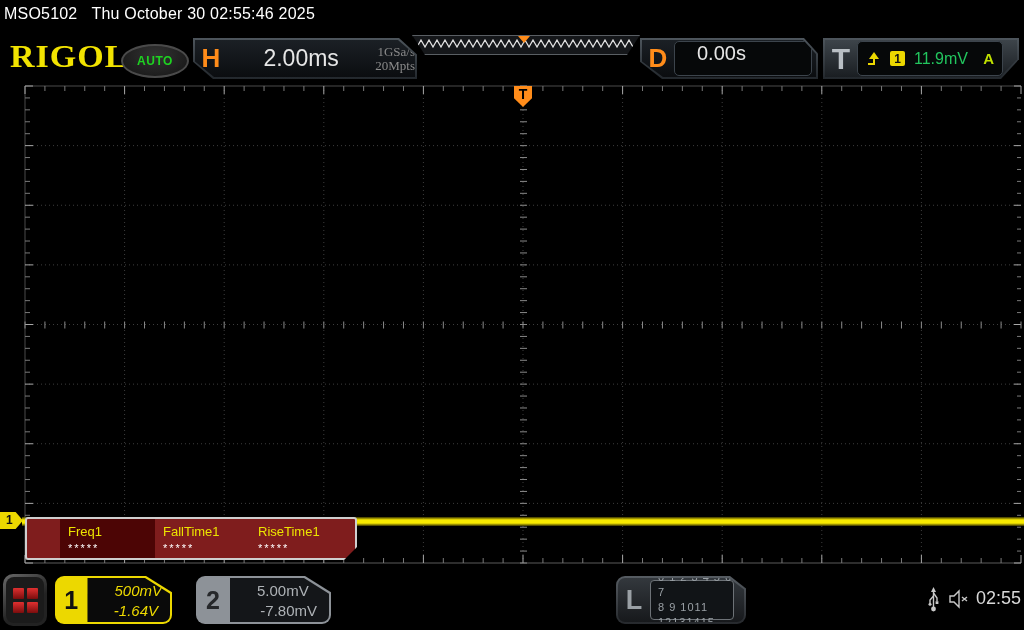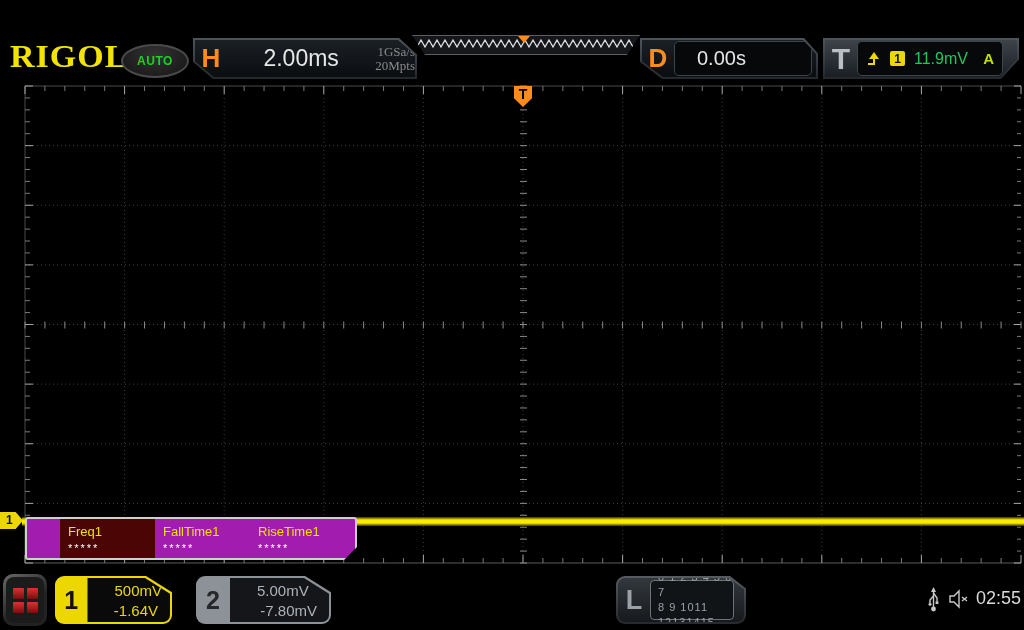--- a/index.html
+++ b/index.html
@@ -18,21 +18,21 @@
         background:radial-gradient(ellipse at 50% 30%,#333,#141414);border:2px solid #4a4a4a;
         display:flex;align-items:center;justify-content:center;}
   #auto-badge span{color:#1ed321;font-weight:bold;font-size:12px;letter-spacing:.5px;}
 
   .sec{background:linear-gradient(180deg,#4d555c,#23282d);}
   .sec-in{position:absolute;inset:2px;background:linear-gradient(180deg,#1b2025,#0b0d10);
           display:flex;align-items:center;}
   .sec-letter{font-weight:bold;font-size:26px;width:32px;text-align:center;flex:0 0 auto;}
   .orange{color:#ff8c1a;}
   .sec-box{flex:1;height:33px;margin-right:4px;background:#060809;border:1px solid #3c444c;
-           border-radius:5px;display:flex;align-items:center;}
+           border-radius:5px;display:flex;align-items:flex-start;}
 
   #h-sec{left:193px;top:38px;width:224px;height:41px;
          clip-path:polygon(0 0,calc(100% - 18px) 0,100% 40%,100% 100%,20px 100%,0 58%);}
   #h-sec .sec-in{clip-path:polygon(0 0,calc(100% - 17px) 0,100% 40%,100% 100%,19px 100%,0 58%);}
   #h-timebase{color:#e6e6e6;font-size:23px;flex:1;text-align:center;}
   #h-rates{color:#8a8a8a;font-size:13px;line-height:1.05;text-align:right;font-family:Liberation Serif, serif;}
 
   #preview-strip{left:412px;top:35px;width:226px;height:18px;background:#15171a;
          border:1px solid #5a5f64;clip-path:polygon(0 0,100% 0,calc(100% - 13px) 100%,13px 100%);}
   #preview-tri{left:518px;top:36px;width:0;height:0;border-left:6px solid transparent;
@@ -64,21 +64,21 @@
   
   #graticule{left:0;top:84px;width:1024px;height:482px;background:#000;}
   #trigger-marker{left:514px;top:2px;width:18px;height:21px;background:#ff8c1a;
       clip-path:polygon(0 0,100% 0,100% 58%,50% 100%,0 58%);color:#000;font-weight:bold;
       font-size:14px;text-align:center;line-height:17px;}
   #ch1-marker{left:0;top:428px;width:23px;height:17px;background:#ecd800;
       clip-path:polygon(0 0,68% 0,100% 50%,68% 100%,0 100%);color:#111;font-weight:bold;
       font-size:12px;text-align:left;line-height:17px;padding-left:6px;box-sizing:border-box;}
 
   
-  #meas-box{left:25px;top:433px;width:332px;height:43px;background:#a21caf;
+  #meas-box{left:25px;top:433px;width:332px;height:43px;background:#7f1d1d;
       border:2px solid #cfcfcf;border-radius:3px;box-sizing:border-box;
       clip-path:polygon(0 0,100% 0,100% calc(100% - 13px),calc(100% - 13px) 100%,0 100%);}
   .meas-cell{position:absolute;top:0;bottom:0;width:95px;}
   .meas-label{position:absolute;top:5px;left:8px;color:#ece400;font-size:13px;}
   .meas-value{position:absolute;top:23px;left:8px;color:#fff;font-size:11px;letter-spacing:2px;}
   #meas-cell-0{left:33px;background:#4c0505;}
   #meas-cell-1{left:128px;text-align:center;}
   #meas-cell-2{left:223px;}
 
   
@@ -94,21 +94,21 @@
       clip-path:polygon(0 0,calc(100% - 26px) 0,100% 34%,100% 100%,0 100%);}
   #ch1-badge{left:55px;width:117px;background:#ecd800;}
   #ch2-badge{left:196px;width:135px;background:#8d9298;}
   .ch-num{width:34px;display:flex;align-items:center;justify-content:center;
       font-weight:bold;font-size:25px;}
   #ch1-badge .ch-num{color:#111;}
   #ch2-badge .ch-num{color:#26282b;}
   .ch-body{flex:1;margin:2px 2px 2px 0;border-radius:0 0 7px 0;background:#0a0a0a;
       clip-path:polygon(0 0,calc(100% - 25px) 0,100% 36%,100% 100%,0 100%);
       padding:3px 8px 0 6px;box-sizing:border-box;font-size:15px;line-height:20px;}
-  #ch1-badge .ch-body{color:#ecd800;}
+  #ch1-badge .ch-body{color:#ecd800;font-style:italic;}
   #ch2-badge .ch-body{color:#aeb2b6;background:#141619;}
   .ch-row1{display:flex;align-items:center;gap:5px;}
   .ch-row2{text-align:right;padding-right:4px;}
   .coupling{display:inline-block;width:16px;}
   .coupling .solid{height:2px;background:currentColor;margin-bottom:2px;}
   .coupling .dash{height:2px;background:repeating-linear-gradient(90deg,currentColor 0 4px,transparent 4px 6px);}
 
   #l-sec{left:616px;top:576px;width:130px;height:48px;
       background:linear-gradient(180deg,#565c62,#26292d);border-radius:9px;
       clip-path:polygon(0 0,calc(100% - 16px) 0,100% 26%,100% 100%,0 100%);display:flex;}
@@ -123,20 +123,23 @@
 
   #usb-icon{left:926px;top:587px;}
   #speaker-icon{left:948px;top:589px;}
   #clock{left:976px;top:588px;color:#d9d9d9;font-size:18px;}
 </style>
 </head>
 <body>
 
 <div id="screen">
 
+  <div class="abs" id="titlebar">
+    <span class="model">MSO5102</span><span>Thu October 30 02:55:46 2025</span>
+  </div>
 
   <div class="abs" id="logo">RIGOL</div>
   <div class="abs" id="auto-badge">
     <span>AUTO</span>
   </div>
 
   <div class="abs sec" id="h-sec">
     <div class="sec-in">
       <span class="sec-letter orange">H</span>
       <span id="h-timebase">2.00ms</span>

